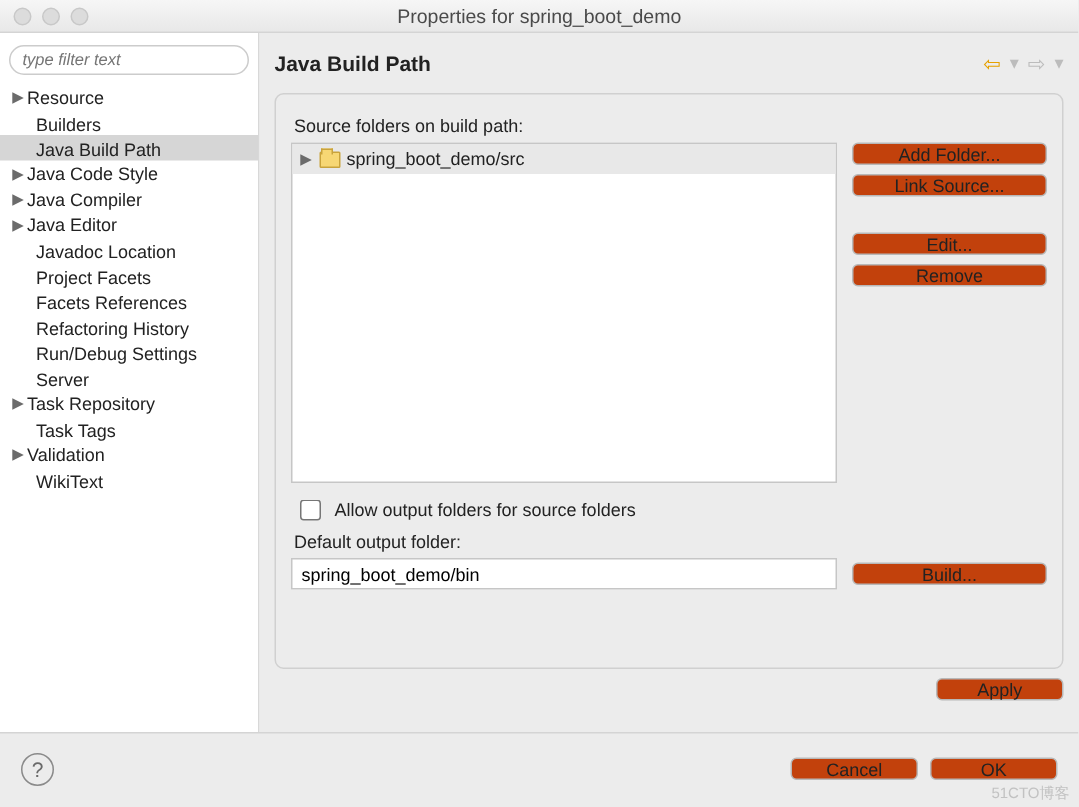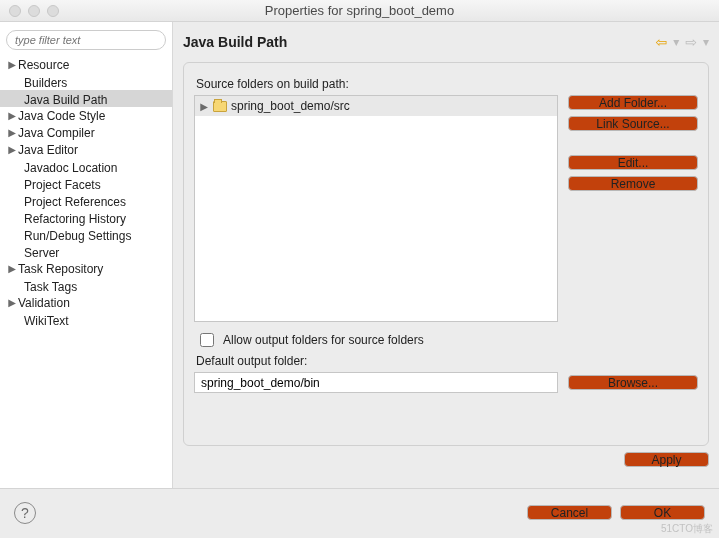--- a/index.html
+++ b/index.html
@@ -110,21 +110,21 @@
           <span class="arrow">▶</span>
           <span class="label">Java Editor</span>
         </div>
         <div class="tree-row indent">
           <span class="label">Javadoc Location</span>
         </div>
         <div class="tree-row indent">
           <span class="label">Project Facets</span>
         </div>
         <div class="tree-row indent">
-          <span class="label">Project References</span>
+          <span class="label">Facets References</span>
         </div>
         <div class="tree-row indent">
           <span class="label">Refactoring History</span>
         </div>
         <div class="tree-row indent">
           <span class="label">Run/Debug Settings</span>
         </div>
         <div class="tree-row indent">
           <span class="label">Server</span>
         </div>
@@ -179,21 +179,21 @@
 
       <div class="check-row">
         <input type="checkbox" style="">
         <span>Allow output folders for source folders</span>
       </div>
 
       <div class="section-label">Default output folder:</div>
 
       <div class="out-row">
         <input type="text" value="spring_boot_demo/bin" style="">
-        <div class="btn">Browse...</div>
+        <div class="btn">Build...</div>
       </div>
     </div>
 
     <div class="apply-row">
       <div class="btn">Apply</div>
     </div>
   </div>
 </div>
 
 <div class="footer">

